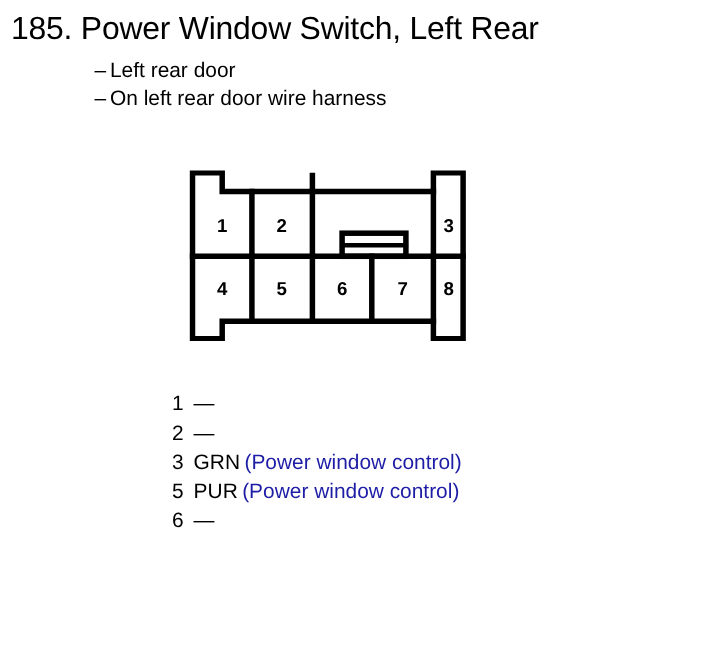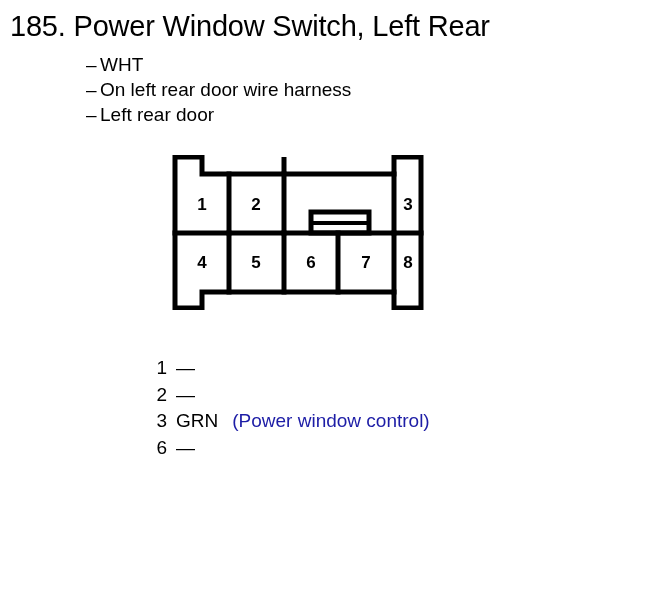--- a/index.html
+++ b/index.html
@@ -82,37 +82,34 @@
     width: 15px;
     text-align: right;
     color: #000000;
   }
   .pin-color {
     color: #000000;
     margin-left: 9px;
   }
   .pin-desc {
     color: #1d1da6;
-    margin-left: 14px;
+    margin-left: 4px;
   }
 </style>
 </head>
 <body>
 
 <div id="page-title">185. Power Window Switch, Left Rear</div>
 
 <div id="subtitle-list">
   <div class="subtitle-row">
-    <span class="subtitle-dash">–</span><span>WHT</span>
+    <span class="subtitle-dash">–</span><span>Left rear door</span>
   </div>
   <div class="subtitle-row">
     <span class="subtitle-dash">–</span><span>On left rear door wire harness</span>
-  </div>
-  <div class="subtitle-row">
-    <span class="subtitle-dash">–</span><span>Left rear door</span>
   </div>
 </div>
 
 <div id="connector-diagram">
   <svg width="280" height="155" viewBox="0 0 280 155" xmlns="http://www.w3.org/2000/svg">
     <g fill="none" stroke="#000000" stroke-width="5" stroke-linejoin="miter" stroke-linecap="square">
 
       <path d="M 3.5 3.5
                L 3.5 151.5
                L 3.5 151.5
@@ -166,15 +163,18 @@
   <div class="pin-row">
     <span class="pin-index">1</span><span class="pin-color">—</span><span class="pin-desc"></span>
   </div>
   <div class="pin-row">
     <span class="pin-index">2</span><span class="pin-color">—</span><span class="pin-desc"></span>
   </div>
   <div class="pin-row">
     <span class="pin-index">3</span><span class="pin-color">GRN</span><span class="pin-desc">(Power window control)</span>
   </div>
   <div class="pin-row">
+    <span class="pin-index">5</span><span class="pin-color">PUR</span><span class="pin-desc">(Power window control)</span>
+  </div>
+  <div class="pin-row">
     <span class="pin-index">6</span><span class="pin-color">—</span><span class="pin-desc"></span>
   </div>
 </div>
 
 </body></html>

